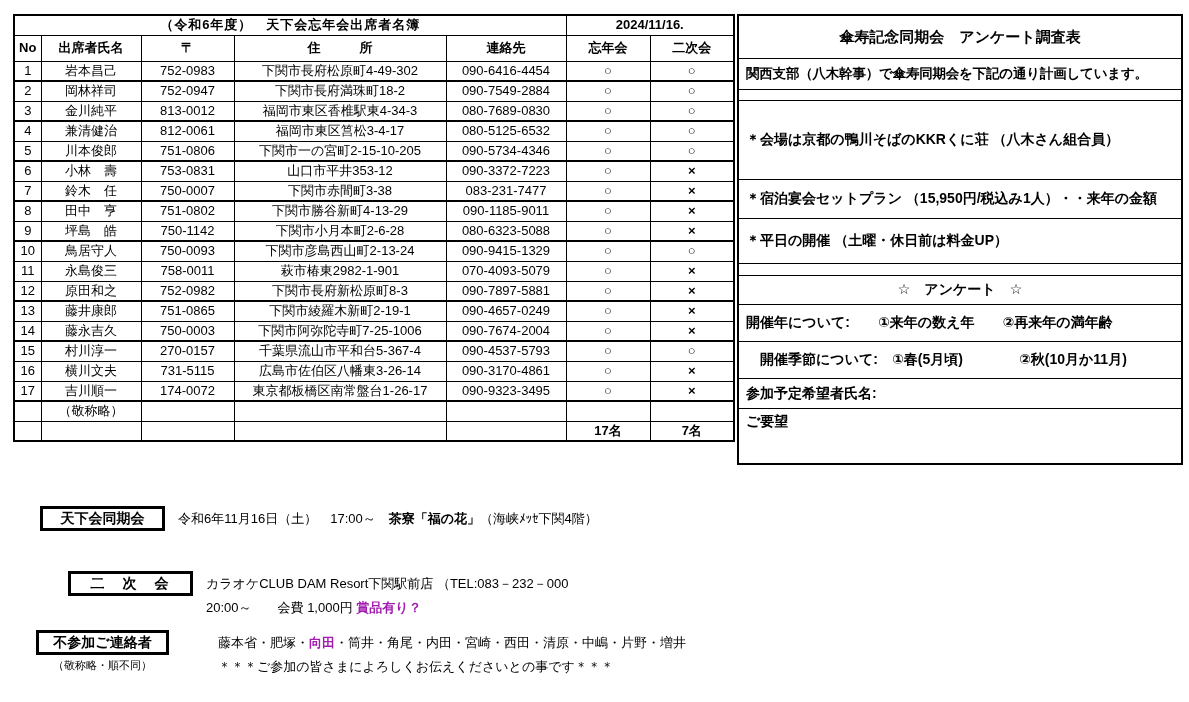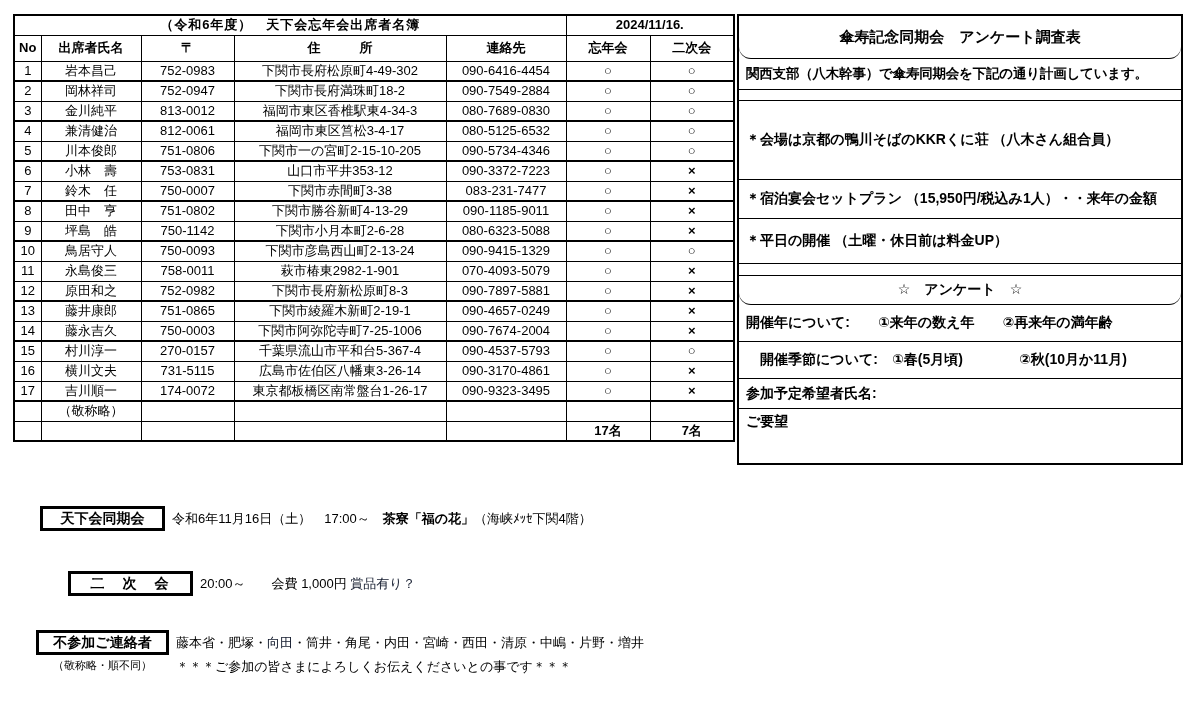--- a/index.html
+++ b/index.html
@@ -37,21 +37,21 @@
     border:2px solid #000; display:flex; flex-direction:column;
     background:#fff;
   }
   .survey .srow {
     border-bottom:1px solid #000;
     display:flex; align-items:center;
     padding:0 7px; font-weight:bold; font-size:14px;
     white-space:nowrap; overflow:hidden; flex-shrink:0;
   }
   .survey .srow:last-child { border-bottom:none; }
-  .survey .center { justify-content:center;border-radius:12px; }
+  .survey .center { justify-content:center; }
   .survey .s-title { height:43px; font-size:15px; }
   .survey .s-intro { height:31px; font-size:13.5px; letter-spacing:-0.2px; }
   .survey .s-gap1 { height:11px; }
   .survey .s-venue { height:79px; }
   .survey .s-plan { height:39px; }
   .survey .s-weekday { height:45px; }
   .survey .s-gap2 { height:12px; }
   .survey .s-anketo { height:29px; }
   .survey .s-q1 { height:37px; }
   .survey .s-q2 { height:37px;padding-left:21px; }
@@ -60,28 +60,28 @@
 
   
   .section { position:absolute; display:flex; align-items:flex-start; }
   .sec-label-col { flex-shrink:0; }
   .sec-label {
     border:3px solid #000; font-weight:bold; font-size:14px;
     height:25px; display:flex; align-items:center; justify-content:center;
     white-space:nowrap; padding:0 4px; background:#fff;
   }
   .sec-sublabel { font-size:11px; margin-top:3px; text-align:center; white-space:nowrap; }
-  .sec-content { margin-left:7px; font-size:13px; line-height:24px; white-space:nowrap; padding-top:1px; }
+  .sec-content { margin-left:13px; font-size:13px; line-height:24px; white-space:nowrap; padding-top:1px; }
   .bold { font-weight:bold; }
-  .red { color:#0f172a; font-weight:normal; }
+  .red { color:#a21caf; font-weight:bold; }
   #section-reunion { left:40px; top:506px; }
   #section-reunion .sec-label { width:125px; }
   #section-nijikai { left:40px; top:571px; }
   #section-nijikai .sec-label { width:125px; letter-spacing:2px;margin-left:28px; }
-  #section-absent { left:36px; top:630px; }
+  #section-absent { left:36px; top:630px;gap:36px; }
   #section-absent .sec-label { width:133px; }
 </style>
 </head>
 <body>
 
 <table class="roster">
   <colgroup>
     <col style="width:27px">
       <col style="width:100px">
       <col style="width:93px">
@@ -302,20 +302,21 @@
   <div class="sec-content">
     <div><span>令和6年11月16日（土）　17:00～　</span><span class="bold">茶寮「福の花」</span><span>（海峡ﾒｯｾ下関4階）</span></div>
   </div>
 </div>
 
 <div class="section" id="section-nijikai">
   <div class="sec-label-col">
     <div class="sec-label">二　次　会</div>
   </div>
   <div class="sec-content">
+    <div>カラオケCLUB DAM Resort下関駅前店 （TEL:083－232－000</div>
     <div><span>20:00～　　会費 1,000円 </span><span class="red">賞品有り？</span></div>
   </div>
 </div>
 
 <div class="section" id="section-absent">
   <div class="sec-label-col">
     <div class="sec-label">不参加ご連絡者</div>
     <div class="sec-sublabel">（敬称略・順不同）</div>
   </div>
   <div class="sec-content">

